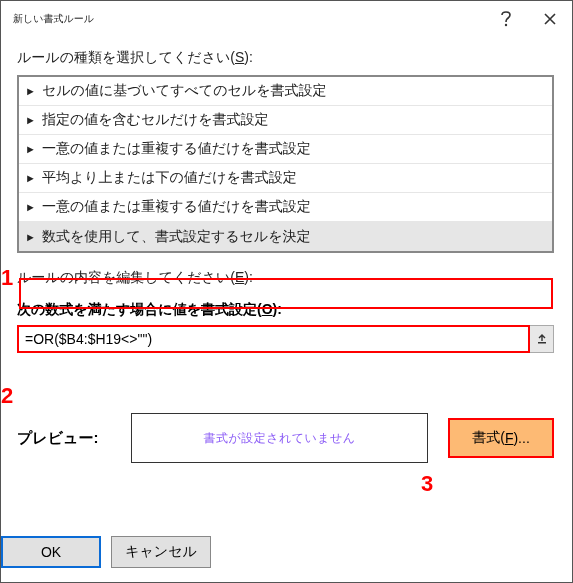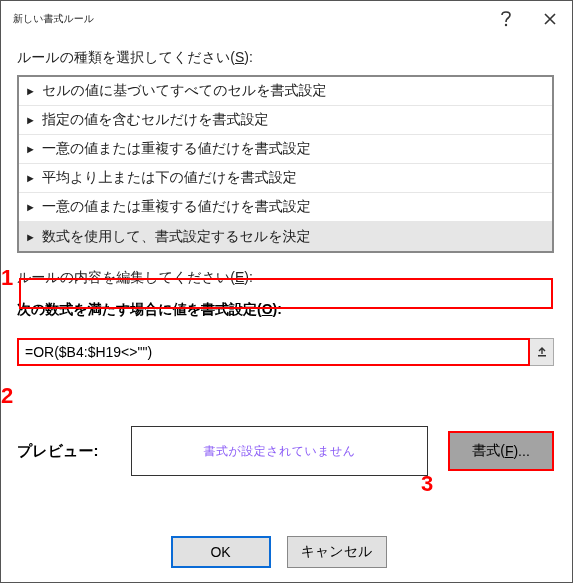--- a/index.html
+++ b/index.html
@@ -86,21 +86,21 @@
     top: 241px;
     width: 534px;
     height: 31px;
     pointer-events: none;
   }
   .field-label {
     font-size: 14px;
     font-weight: 700;
     color: #000;
     margin-top: 26px;
-    margin-bottom: 19px;
+    margin-bottom: 6px;
   }
   .field-label .ul { text-decoration: underline; }
   .formula-row {
     display: flex;
     align-items: stretch;
     width: 537px;
     height: 28px;
   }
   .formula-input {
     flex: 1;
@@ -142,32 +142,32 @@
     align-items: center;
     justify-content: center;
     font-size: 12px;
     color: #8b5cf6;
     letter-spacing: 0.5px;
   }
   .format-btn {
     width: 106px;
     height: 40px;
     border: 2px solid #ff0000;
-    background: #a3a3a3;
+    background: #fdba74;
     display: flex;
     align-items: center;
     justify-content: center;
     font-size: 14px;
     color: #000;
   }
   .format-btn .ul { text-decoration: underline; }
   .button-row {
     display: flex;
-    justify-content: center;
-    gap: 16px;
+    justify-content: flex-start;
+    gap: 10px;
     padding: 14px 16px 14px 0;
     border-top: none;
   }
   .btn {
     width: 100px;
     height: 32px;
     border: 1px solid #888;
     background: #e1e1e1;
     display: flex;
     align-items: center;

